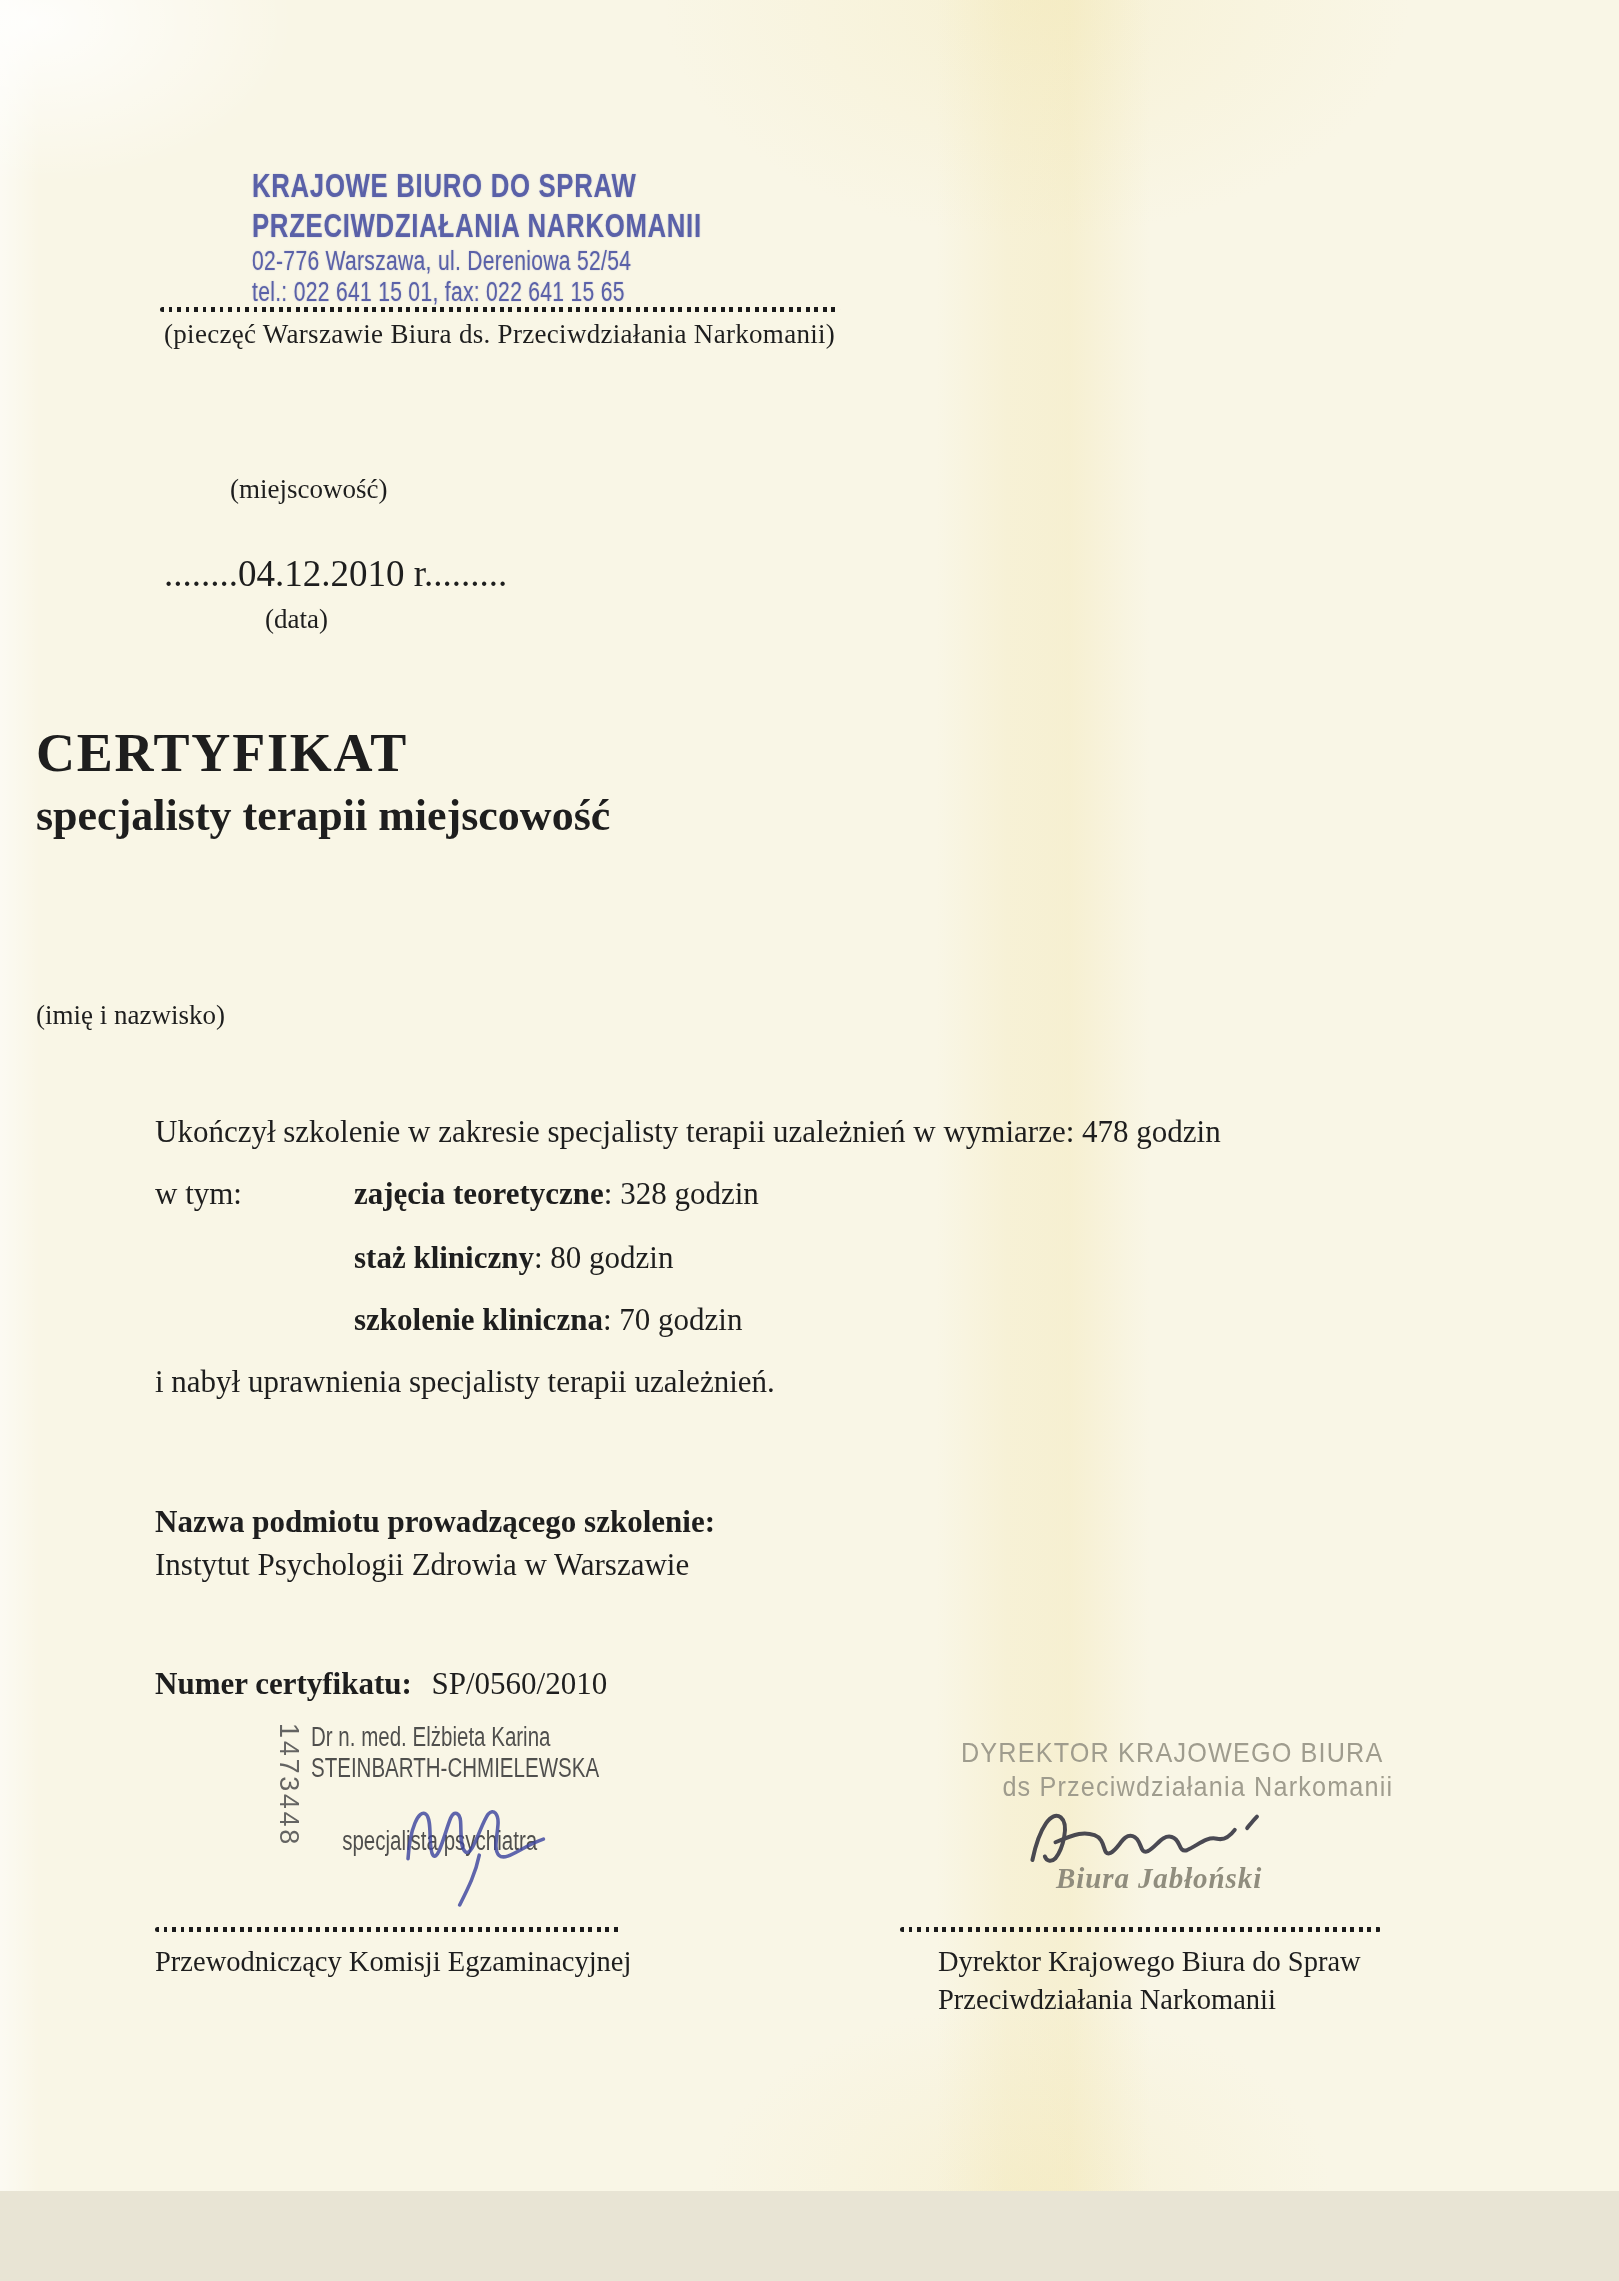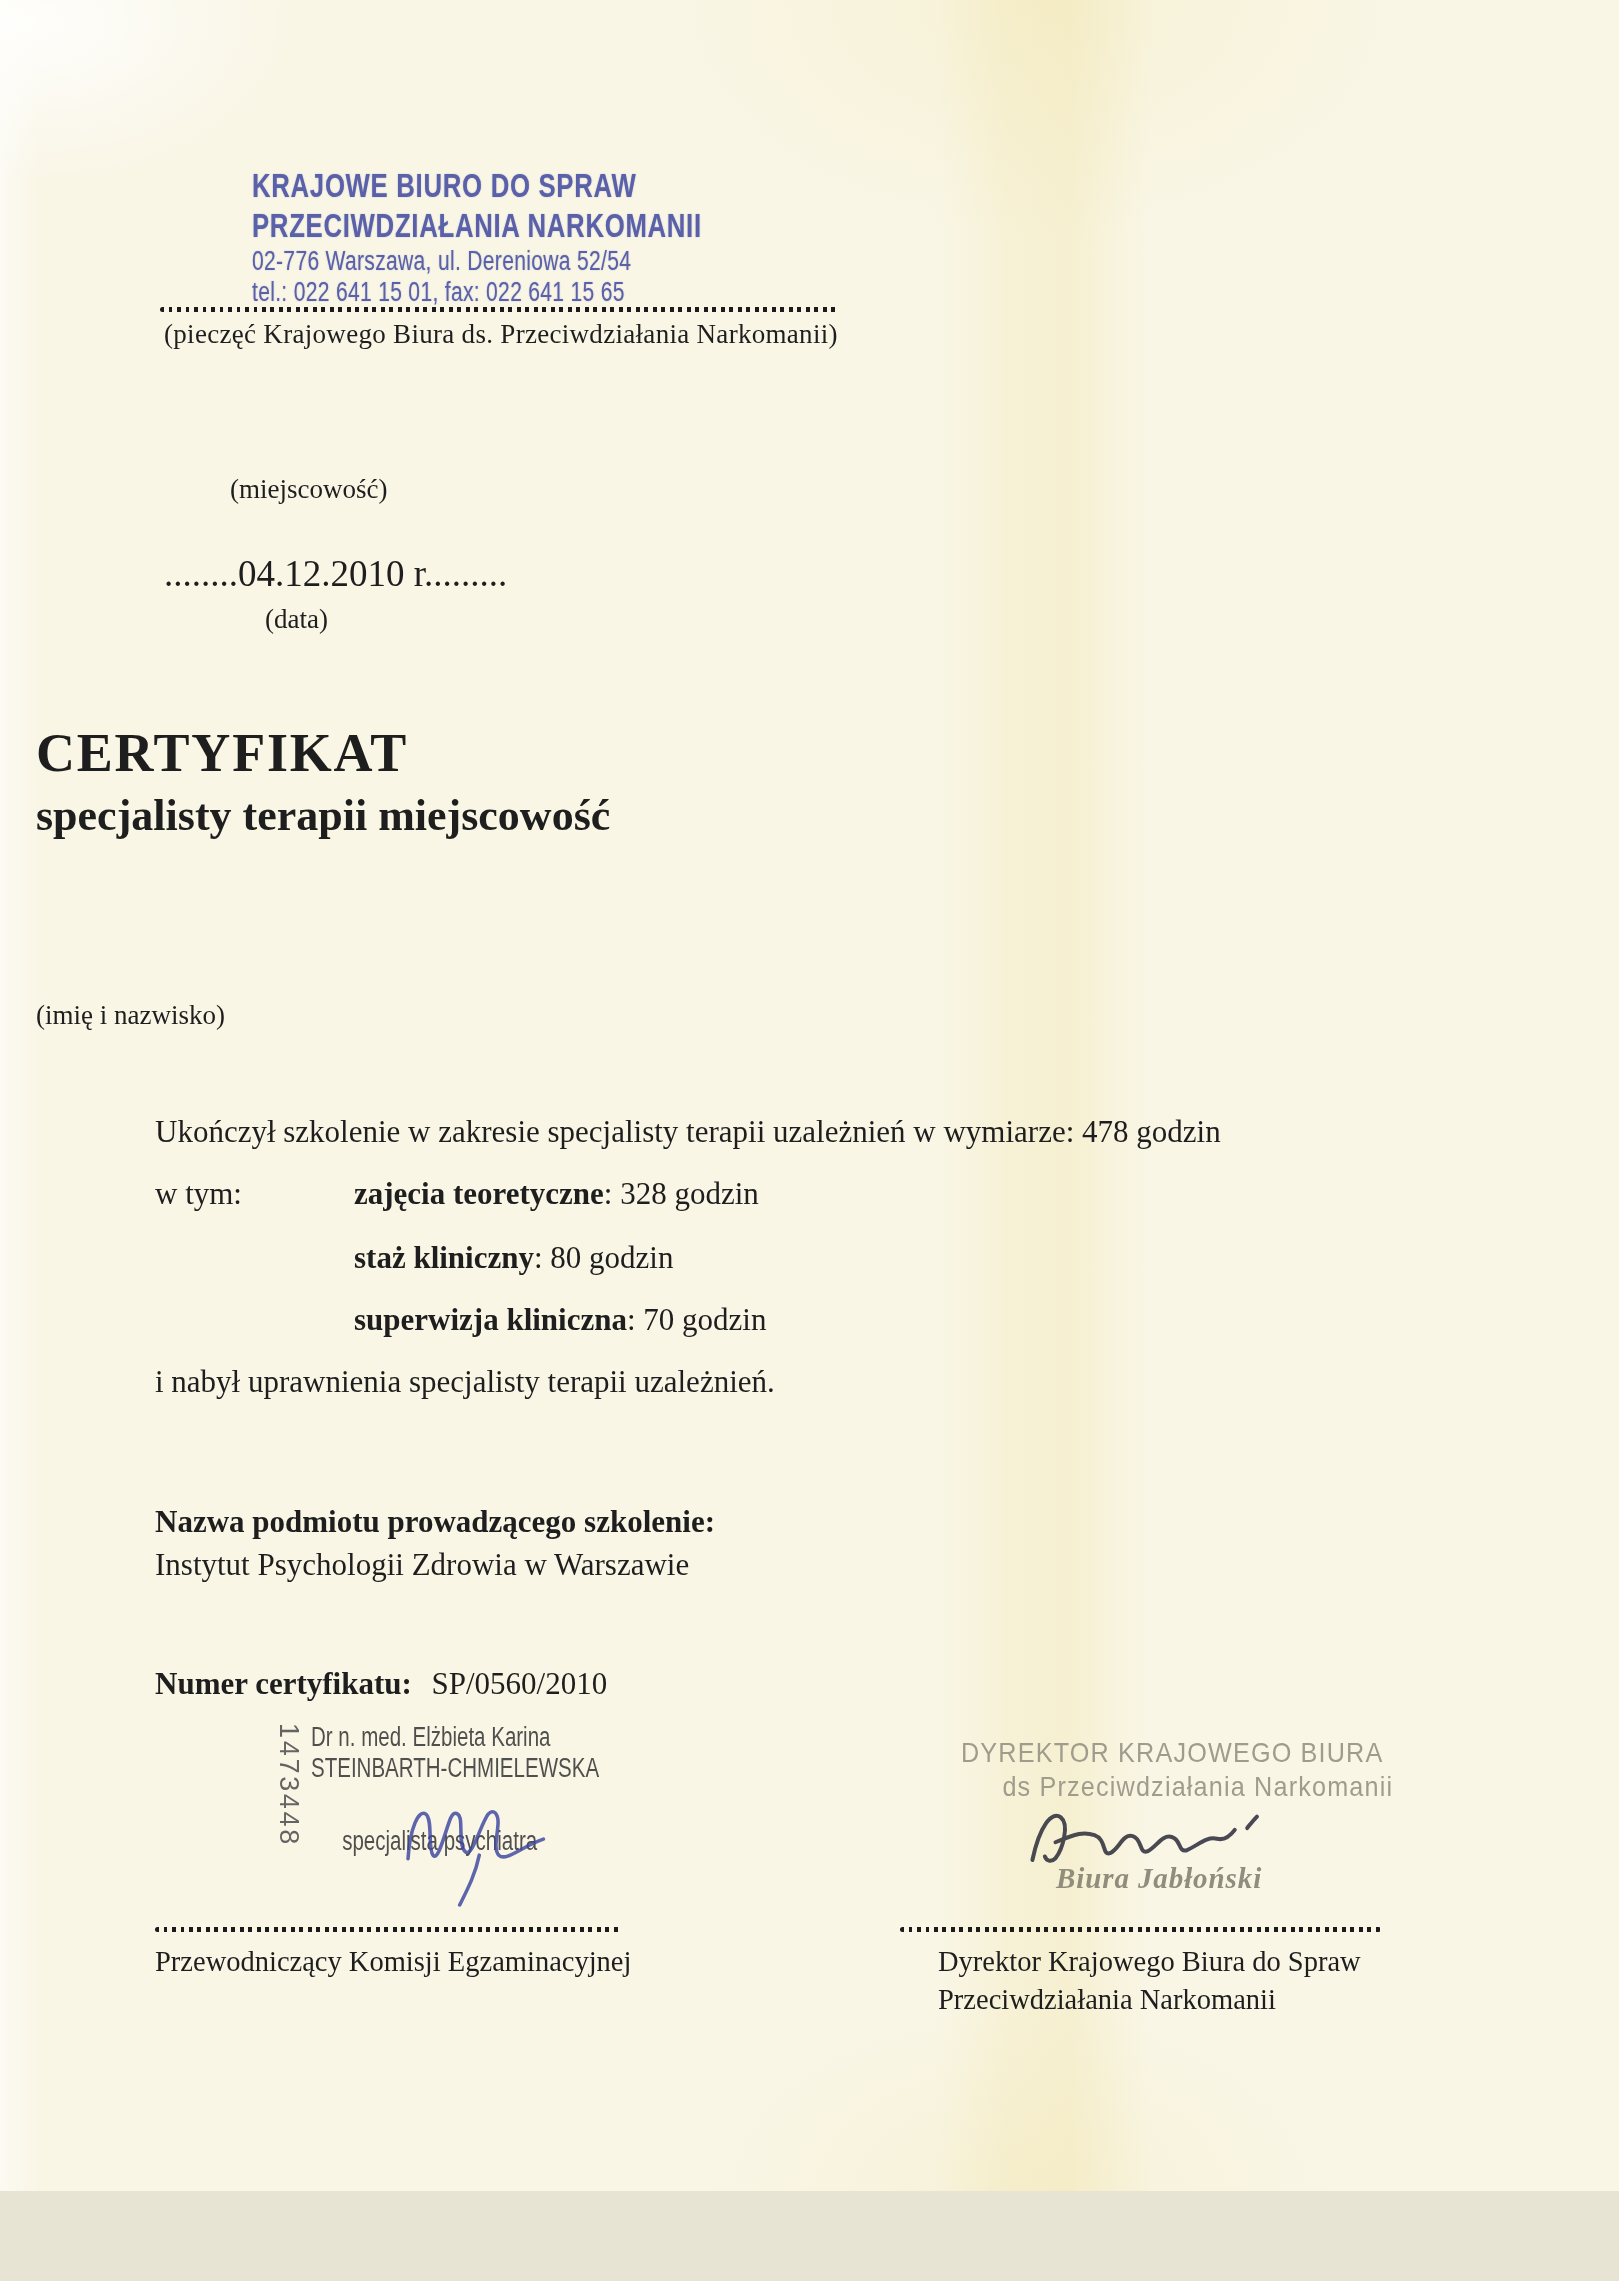--- a/index.html
+++ b/index.html
@@ -94,41 +94,41 @@
 <div class="page">
 
   <div class="abs office-stamp">
     <div class="sl-b">KRAJOWE BIURO DO SPRAW</div>
     <div class="sl-b">PRZECIWDZIAŁANIA NARKOMANII</div>
     <div class="sl-r">02-776 Warszawa, ul. Dereniowa 52/54</div>
     <div class="sl-r">tel.: 022 641 15 01, fax: 022 641 15 65</div>
   </div>
 
   <div class="dots" style="left:160px;top:307px;width:680px;"></div>
-  <div class="abs cap" style="left:164px;top:319px;letter-spacing:0.3px;">(pieczęć Krajowego Biura ds. Przeciwdziałania Narkomanii)</div>
+  <div class="abs cap" style="left:164px;top:319px;letter-spacing:0.3px;">(pieczęć Warszawie Biura ds. Przeciwdziałania Narkomanii)</div>
 
   <div class="abs cap" style="left:230px;top:474px;">(miejscowość)</div>
   <div class="abs fill-line" style="left:164px;top:552px;">........04.12.2010 r.........</div>
   <div class="abs cap" style="left:265px;top:604px;">(data)</div>
 
   <div class="abs centered title-main" style="top:722px;">CERTYFIKAT</div>
   <div class="abs centered title-sub" style="top:790px;">specjalisty terapii miejscowość</div>
 
   <div class="abs centered cap" style="top:1000px;">(imię i nazwisko)</div>
 
   <div class="abs body-text" style="left:155px;top:1114px;">Ukończył szkolenie w zakresie specjalisty terapii uzależnień w wymiarze: 478 godzin</div>
   <div class="abs body-text" style="left:155px;top:1176px;">w tym:</div>
   <div class="abs body-text" style="left:354px;top:1176px;">
     <span class="bold">zajęcia teoretyczne</span><span>: 328 godzin</span>
   </div>
   <div class="abs body-text" style="left:354px;top:1240px;">
     <span class="bold">staż kliniczny</span><span>: 80 godzin</span>
   </div>
   <div class="abs body-text" style="left:354px;top:1302px;">
-    <span class="bold">superwizja kliniczna</span><span>: 70 godzin</span>
+    <span class="bold">szkolenie kliniczna</span><span>: 70 godzin</span>
   </div>
   <div class="abs body-text" style="left:155px;top:1364px;">i nabył uprawnienia specjalisty terapii uzależnień.</div>
 
   <div class="abs body-text bold" style="left:155px;top:1504px;">Nazwa podmiotu prowadzącego szkolenie:</div>
   <div class="abs body-text" style="left:155px;top:1547px;">Instytut Psychologii Zdrowia w Warszawie</div>
 
   <div class="abs body-text" style="left:155px;top:1666px;">
     <span class="bold">Numer certyfikatu:</span><span class="num-val">SP/0560/2010</span>
   </div>
 

